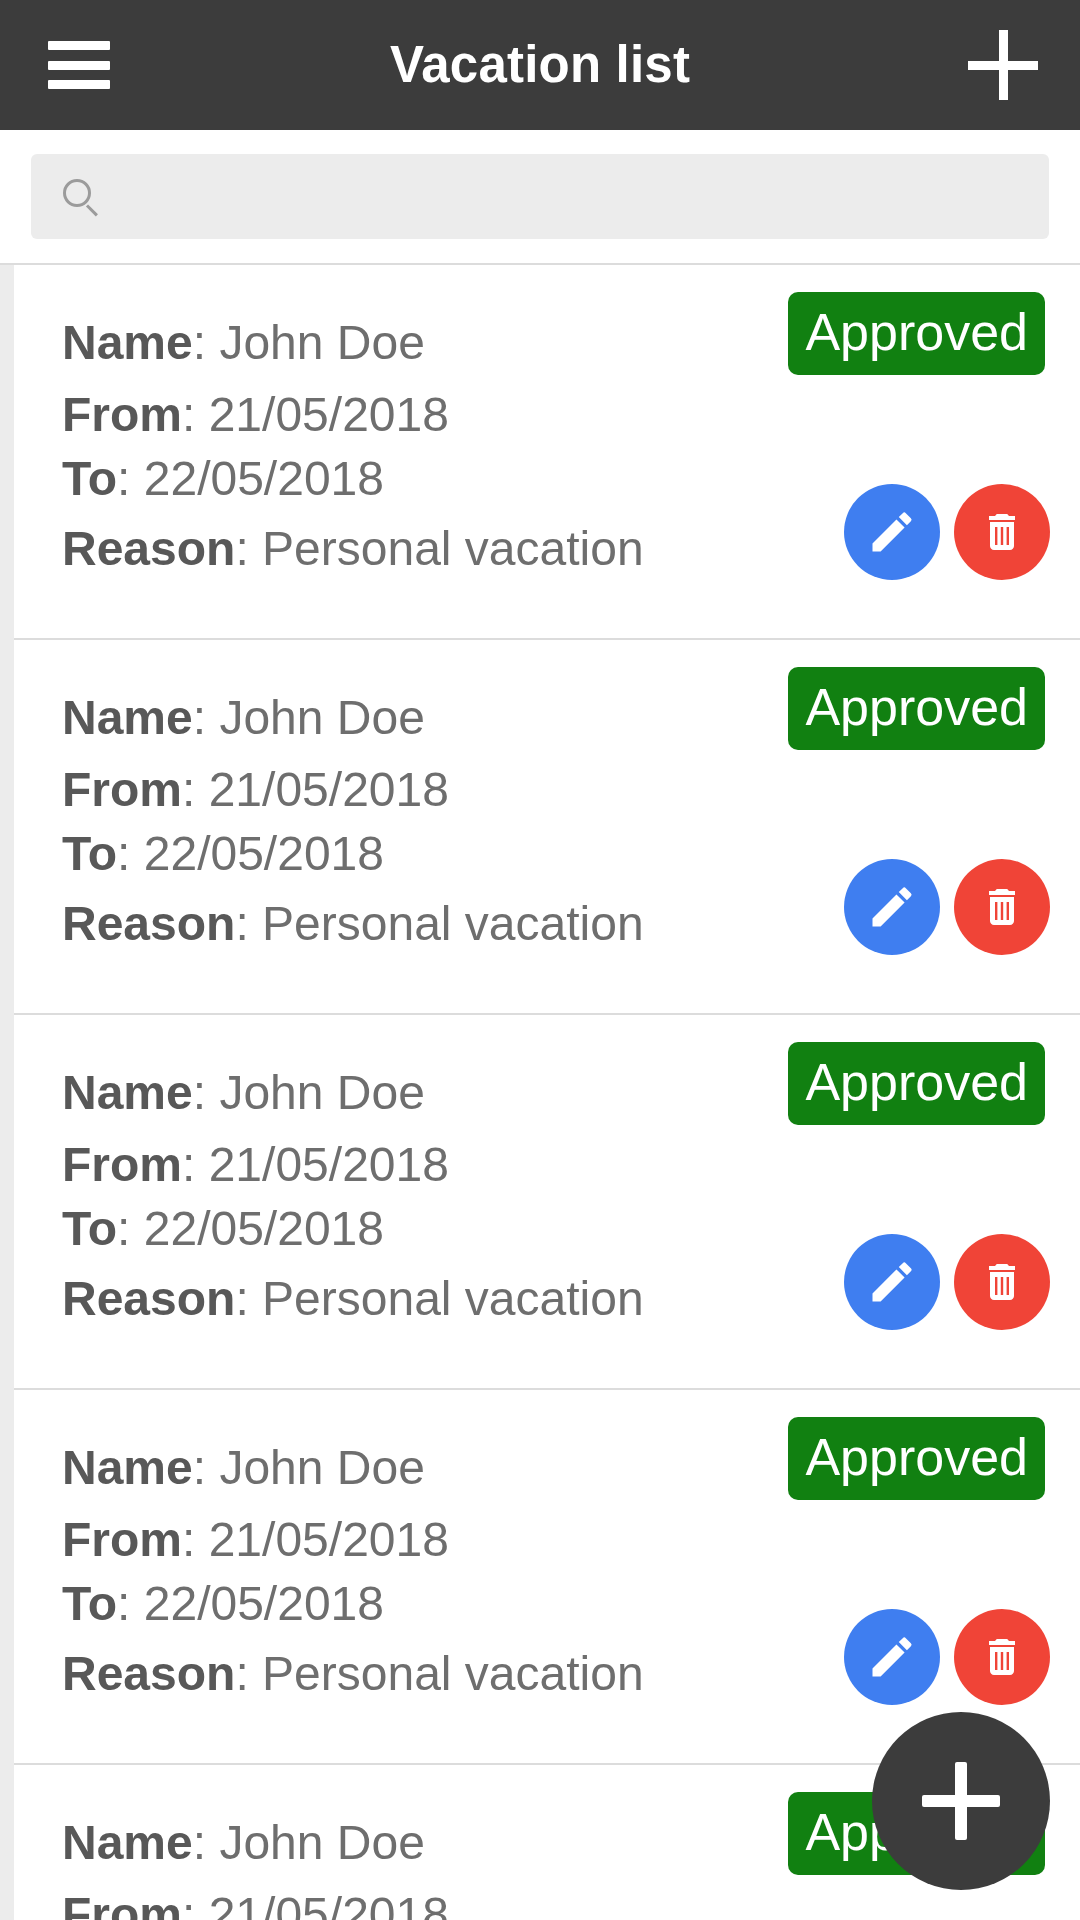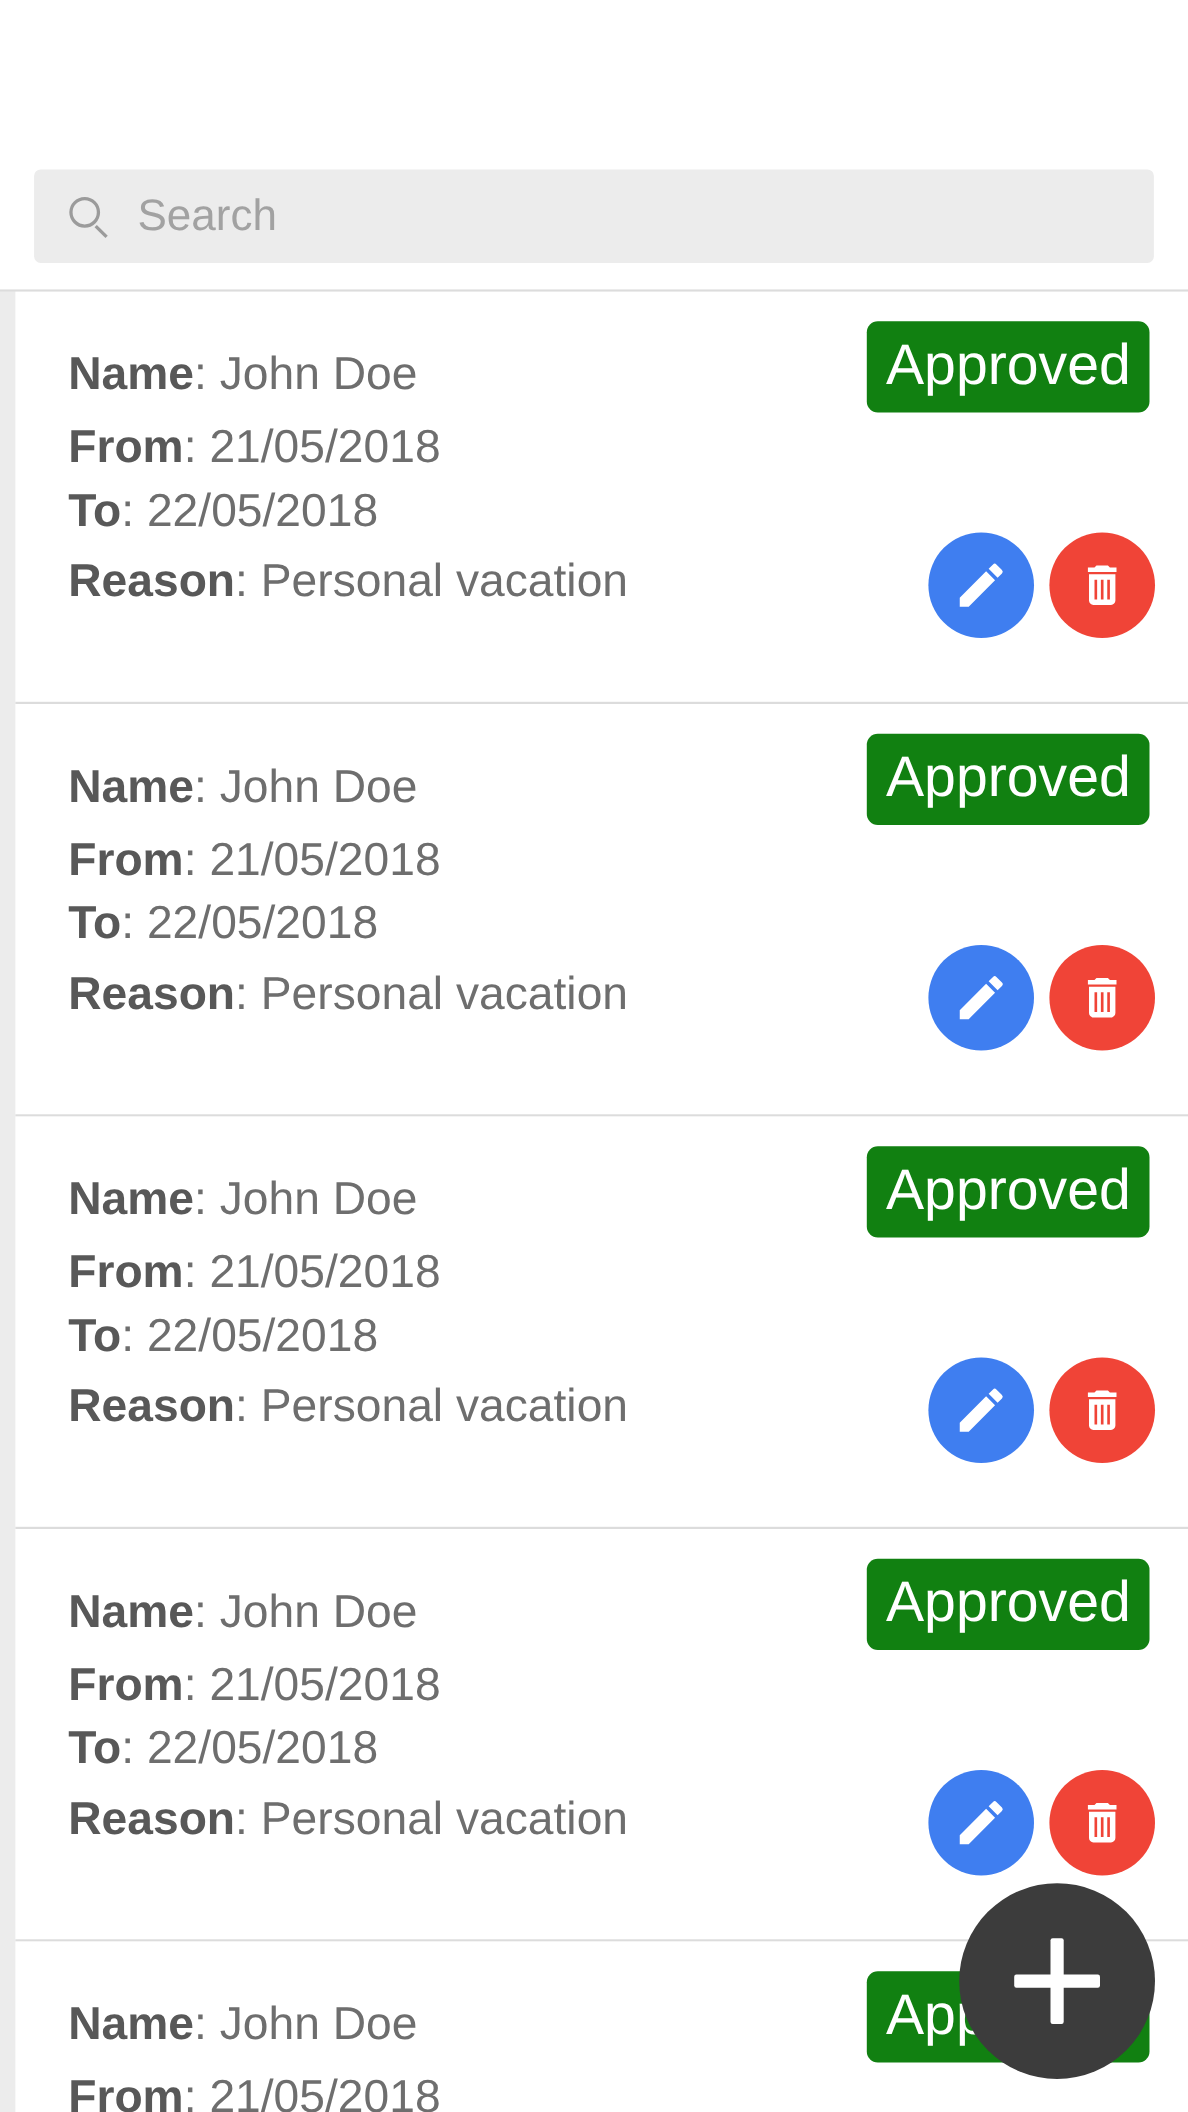--- a/index.html
+++ b/index.html
@@ -92,21 +92,21 @@
     border-top:2px solid #dcdcdc;
     overflow:hidden;
   }
   .card {
     position:relative;
     width:1066px; height:375px;
     background:#ffffff;
     border-bottom:2px solid #dcdcdc;
   }
   .card-body { position:absolute; left:48px; top:54px; }
-  .row { font-size:42px; line-height:1.0; margin-bottom:21px; white-space:nowrap; }
+  .row { font-size:48px; line-height:1.0; margin-bottom:21px; white-space:nowrap; }
   .row:last-child { margin-bottom:0; }
   .row .lbl { font-weight:bold; color:#585858; }
   .row .sep { color:#6e6e6e; }
   .row .val { color:#6e6e6e; }
   .row.r-name   { margin-bottom:24px; }
   .row.r-from   { margin-bottom:16px; }
   .row.r-to     { margin-bottom:22px; }
 
   .badge {
     position:absolute; right:35px; top:27px;
@@ -142,28 +142,36 @@
   }
   .fab::before, .fab::after { content:""; position:absolute; background:#ffffff; border-radius:2px; }
   .fab::before { left:50px; top:83px; width:78px; height:12px; }
   .fab::after  { top:50px; left:83px; height:78px; width:12px; }
 </style>
 </head>
 <body>
 
 <div id="app">
 
+  <div class="appbar">
+    <div class="hamburger">
+      <span></span>
+      <span></span>
+      <span></span>
+    </div>
+    <div class="appbar-title">Vacation list</div>
+    <div class="appbar-add"></div>
+  </div>
 
   <div class="searchwrap">
     <div class="searchbox">
       <div class="search-icon">
         <div class="ring"></div>
           <div class="handle"></div>
       </div>
-      <input class="search-input" type="text" placeholder="Search" style="">
     </div>
   </div>
 
   <div class="listwrap">
 
     <div class="card">
       <div class="badge">Approved</div>
       <div class="card-body">
         <div class="row r-name">
           <span class="lbl">Name</span><span class="sep">: </span><span class="val">John Doe</span>

